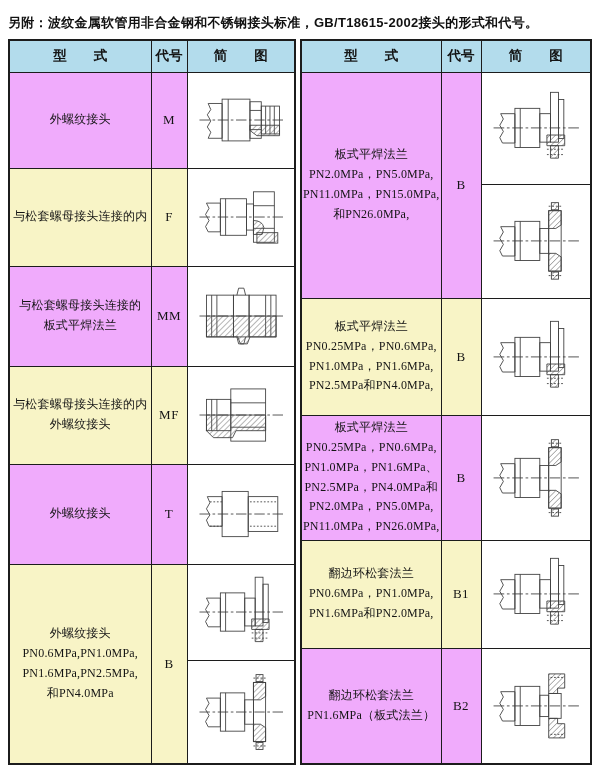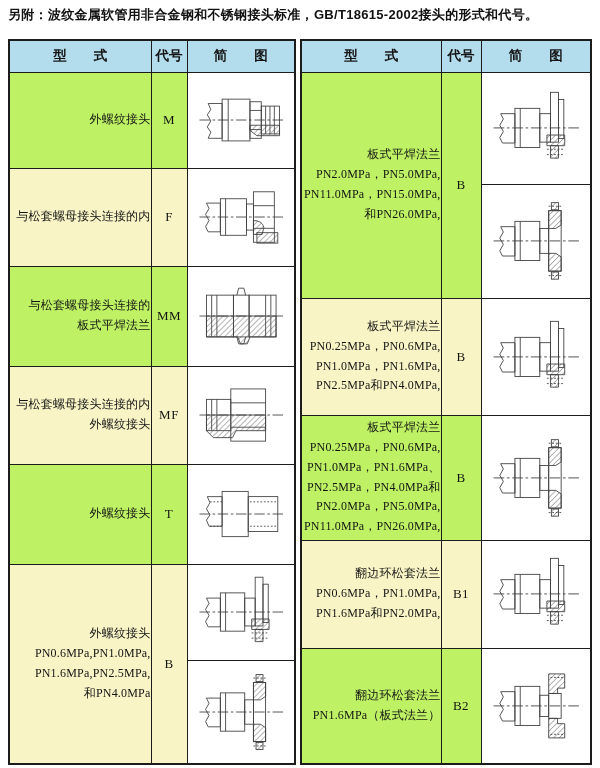--- a/index.html
+++ b/index.html
@@ -2,37 +2,37 @@
 <html><head>
 <meta charset="utf-8">
 <style>
   html,body{margin:0;padding:0;}
   body{
     width:600px;height:768px;position:relative;background:#ffffff;
     font-family:"Liberation Sans","DejaVu Sans",sans-serif;
     -webkit-font-smoothing:antialiased;
   }
   .title{
-    position:absolute;left:8px;top:6px;width:588px;
+    position:absolute;left:8px;top:14px;width:588px;
     font-size:13px;font-weight:bold;color:#111;letter-spacing:.3px;
   }
   table.t{
     position:absolute;top:39px;border-collapse:collapse;table-layout:fixed;
-    border:2px solid #1c1c1c;background:#bef264;
+    border:2px solid #1c1c1c;background:#f0abfc;
   }
   table.t td{
     border:1px solid #1c1c1c;padding:0;vertical-align:middle;
     font-family:"Liberation Serif","DejaVu Serif",serif;color:#141414;
   }
   td.hd{
     background:#b3dcec;text-align:center;font-size:13.5px;font-weight:bold;
     color:#0e2435;white-space:pre;
   }
   td.ty{
-    font-size:12px;line-height:1.65;text-align:right;white-space:pre-line;
+    font-size:12px;line-height:1.65;text-align:center;white-space:pre-line;
     padding:4px 2px 4px 8px;letter-spacing:.2px;
   }
   td.cd{text-align:center;font-size:13px;letter-spacing:.5px;}
   td.dgc{background:#fff;}
   .yl{background:#f8f4c6;}
   .dg{width:100%;height:100%;display:flex;align-items:center;justify-content:center;box-sizing:border-box;padding:6px 8px;}
   .dg svg{width:100%;height:100%;max-height:100%;}
 </style>
 </head>
 <body>

